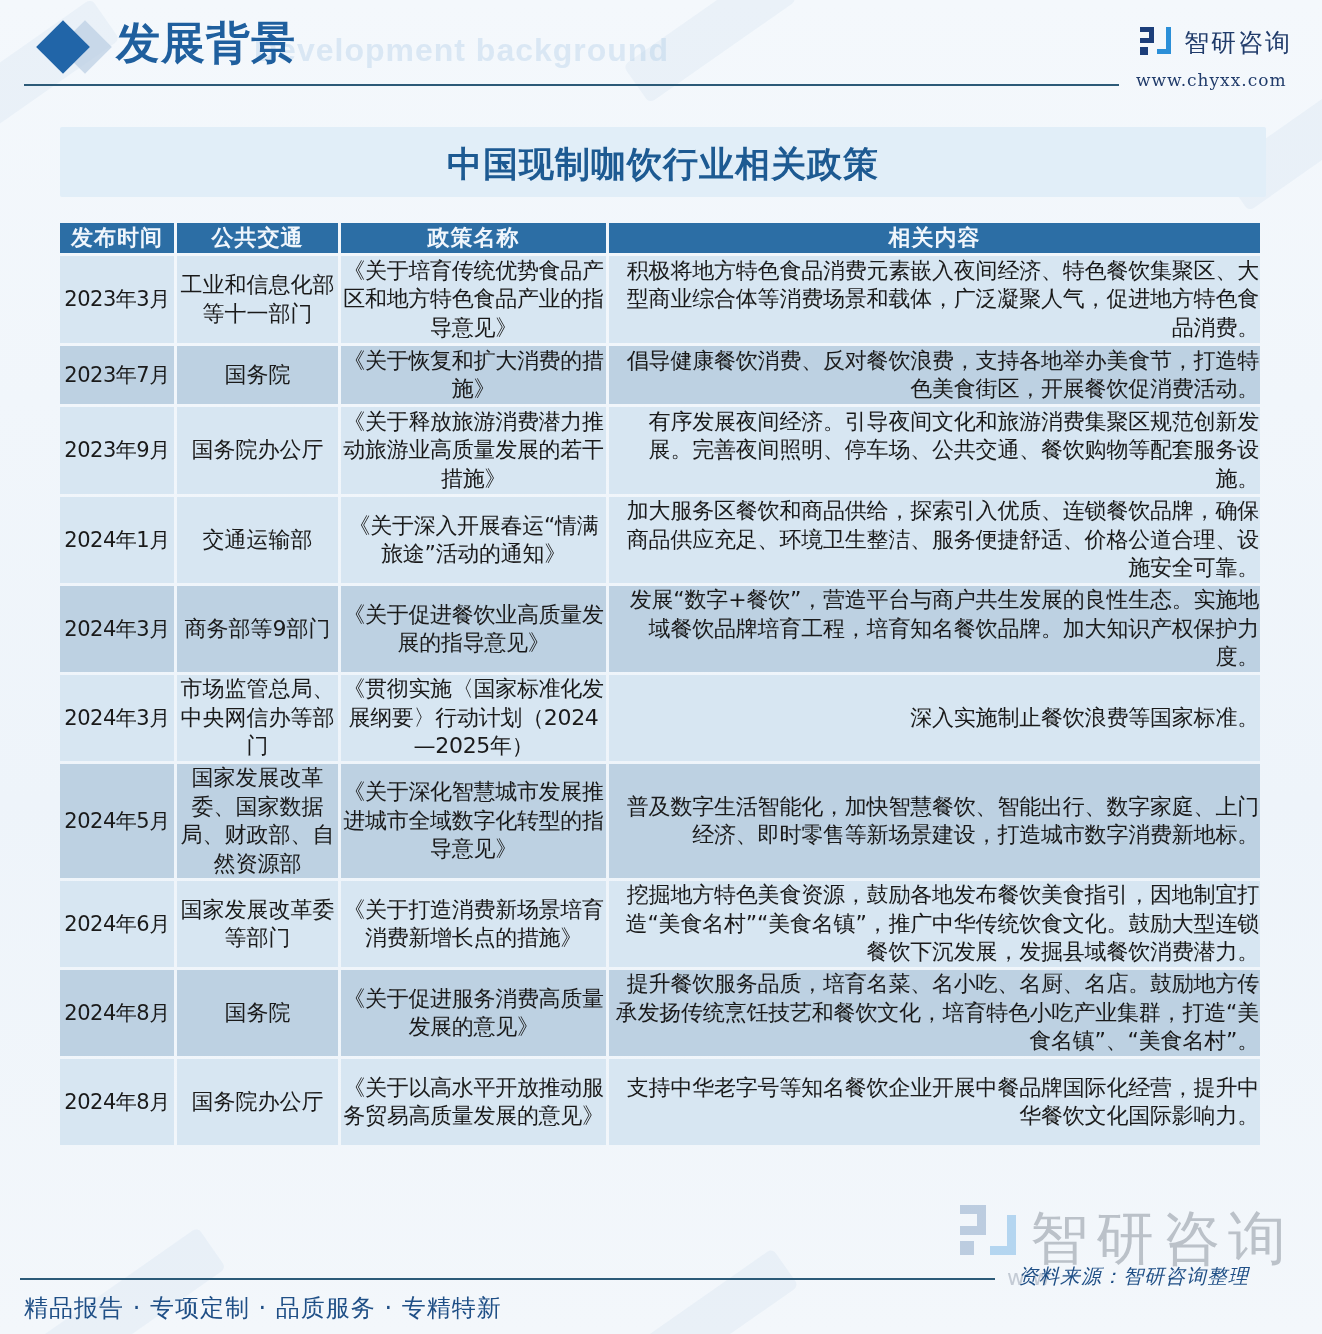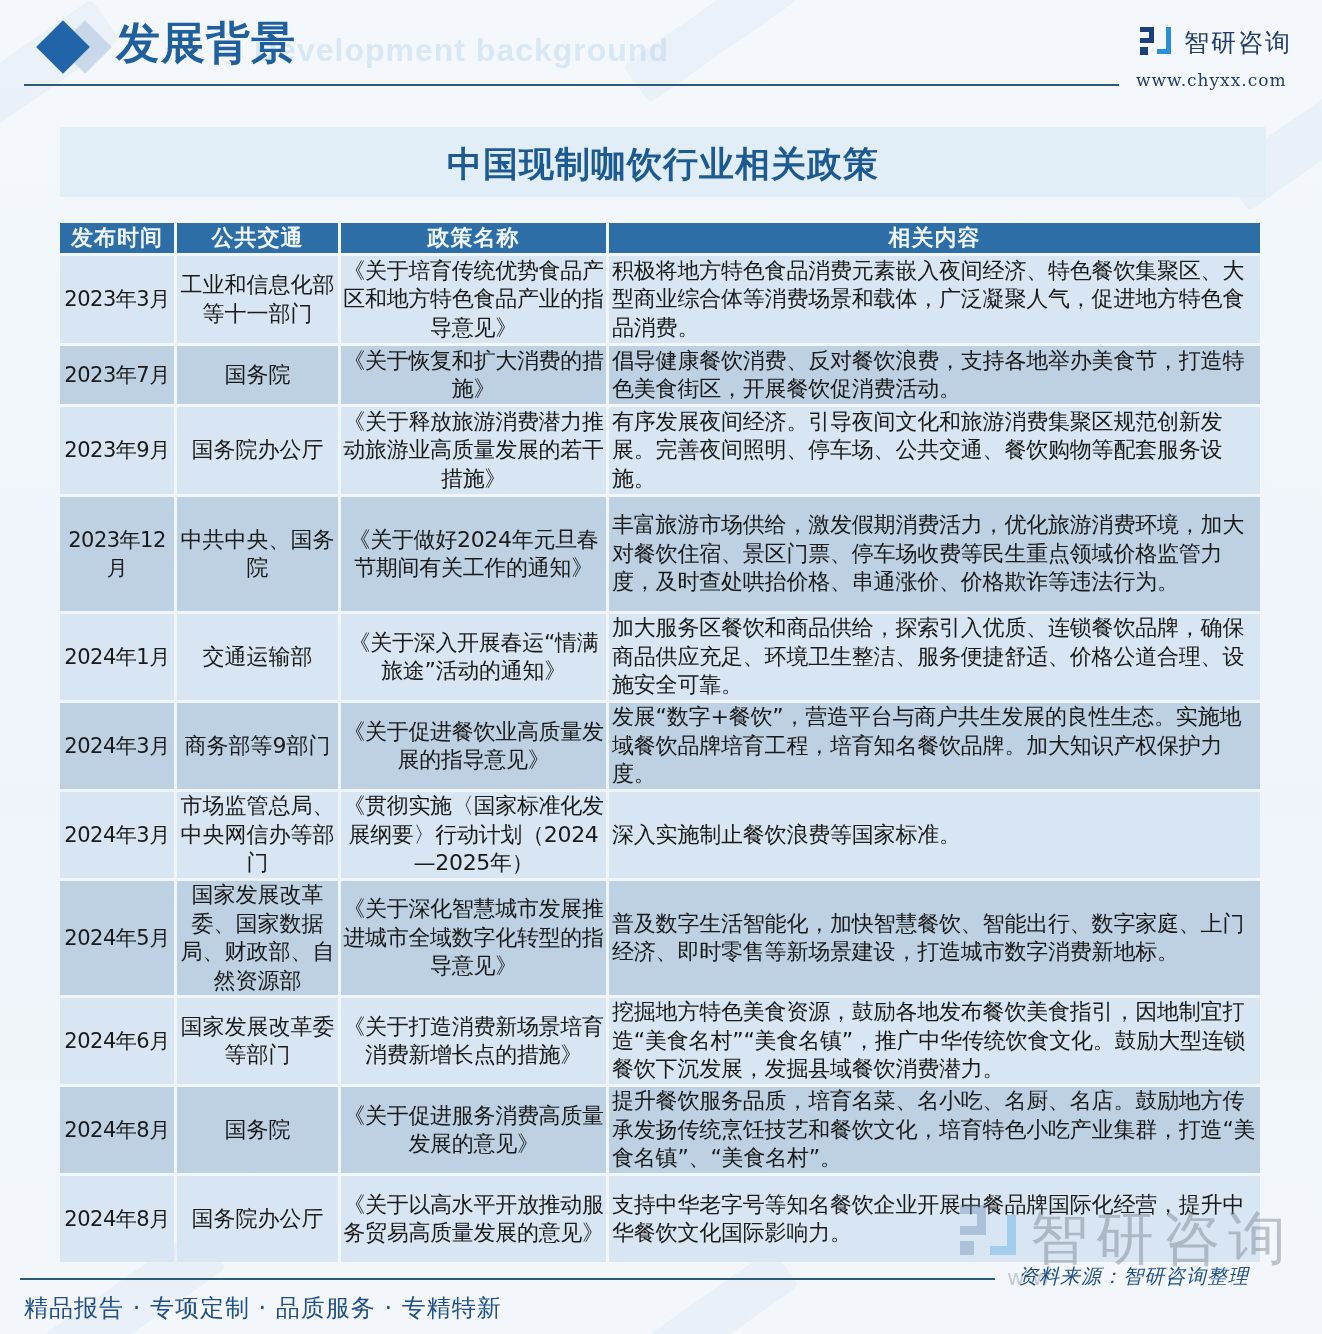--- a/index.html
+++ b/index.html
@@ -29,21 +29,21 @@
   .table-title { position: absolute; left: 0; top: 14px; width: 100%; text-align: center; font-size: 35px; font-weight: bold; color: #1d5a92; font-family: Liberation Mono, monospace; letter-spacing: 1px; }
 
   .policy-table { position: absolute; left: 60px; top: 220px; width: 1206px; border-collapse: separate; border-spacing: 3px 3px; margin-left: -3px; }
   .policy-table th { background: #2c6ea5; color: #f0f6fc; font-size: 22px; font-weight: bold; height: 28px; padding: 0; text-align: center; letter-spacing: 1px; }
   .policy-table td { font-size: 22px; line-height: 28.5px; color: #1a1a1a; vertical-align: middle; padding: 0 1px; }
   .policy-table tr.odd td { background: #d7e6f2; }
   .policy-table tr.even td { background: #bdd1e2; }
   td.c-date { width: 114px; text-align: center; font-size: 21px; letter-spacing: -0.5px; }
   td.c-dept { width: 161px; text-align: center; }
   td.c-name { width: 265px; text-align: center; letter-spacing: -0.3px; }
-  td.c-content { text-align: left; padding-left: 3px !important; letter-spacing: -0.2px; margin-left: 48px; }
+  td.c-content { text-align: right; padding-left: 3px !important; letter-spacing: -0.2px; margin-left: 48px; }
 
   .watermark-logo { position: absolute; left: 960px; top: 1205px; width: 60px; height: 52px; opacity: 0.4; }
   .watermark-logo .b1 { position: absolute; left: 0; top: 0; width: 26px; height: 30px; border: 9px solid #6d8fb8; border-left: none; }
   .watermark-logo .b2 { position: absolute; left: 0; top: 36px; width: 14px; height: 14px; background: #6d8fb8; }
   .watermark-logo .b3 { position: absolute; left: 30px; top: 10px; width: 26px; height: 40px; border: 9px solid #5aa6e2; border-top: none; border-left: none; }
   .watermark-text { position: absolute; left: 1030px; top: 1200px; font-size: 58px; color: rgba(120, 128, 140, 0.45); letter-spacing: 8px; }
 
   .footer-rule-left { position: absolute; left: 20px; top: 1278px; width: 975px; height: 2px; background: #2c5a78; }
   .footer-ww { position: absolute; left: 1007px; top: 1265px; font-size: 22px; color: rgba(150, 160, 175, 0.5); text-align: right; }
   .source-note { position: absolute; left: 1018px; top: 1263px; font-size: 20px; color: #1f4f86; letter-spacing: 1px; font-style: italic; }
@@ -99,26 +99,20 @@
       <td class="c-dept">国务院</td>
       <td class="c-name">《关于恢复和扩大消费的措施》</td>
       <td class="c-content">倡导健康餐饮消费、反对餐饮浪费，支持各地举办美食节，打造特色美食街区，开展餐饮促消费活动。</td>
     </tr>
     <tr class="odd" style="height:87px;">
       <td class="c-date">2023年9月</td>
       <td class="c-dept">国务院办公厅</td>
       <td class="c-name">《关于释放旅游消费潜力推动旅游业高质量发展的若干措施》</td>
       <td class="c-content">有序发展夜间经济。引导夜间文化和旅游消费集聚区规范创新发展。完善夜间照明、停车场、公共交通、餐饮购物等配套服务设施。</td>
     </tr>
-    <tr class="even" style="height:114px;">
-      <td class="c-date">2023年12月</td>
-      <td class="c-dept">中共中央、国务院</td>
-      <td class="c-name">《关于做好2024年元旦春节期间有关工作的通知》</td>
-      <td class="c-content">丰富旅游市场供给，激发假期消费活力，优化旅游消费环境，加大对餐饮住宿、景区门票、停车场收费等民生重点领域价格监管力度，及时查处哄抬价格、串通涨价、价格欺诈等违法行为。</td>
-    </tr>
     <tr class="odd" style="height:86px;">
       <td class="c-date">2024年1月</td>
       <td class="c-dept">交通运输部</td>
       <td class="c-name">《关于深入开展春运“情满旅途”活动的通知》</td>
       <td class="c-content">加大服务区餐饮和商品供给，探索引入优质、连锁餐饮品牌，确保商品供应充足、环境卫生整洁、服务便捷舒适、价格公道合理、设施安全可靠。</td>
     </tr>
     <tr class="even" style="height:86px;">
       <td class="c-date">2024年3月</td>
       <td class="c-dept">商务部等9部门</td>
       <td class="c-name">《关于促进餐饮业高质量发展的指导意见》</td>

